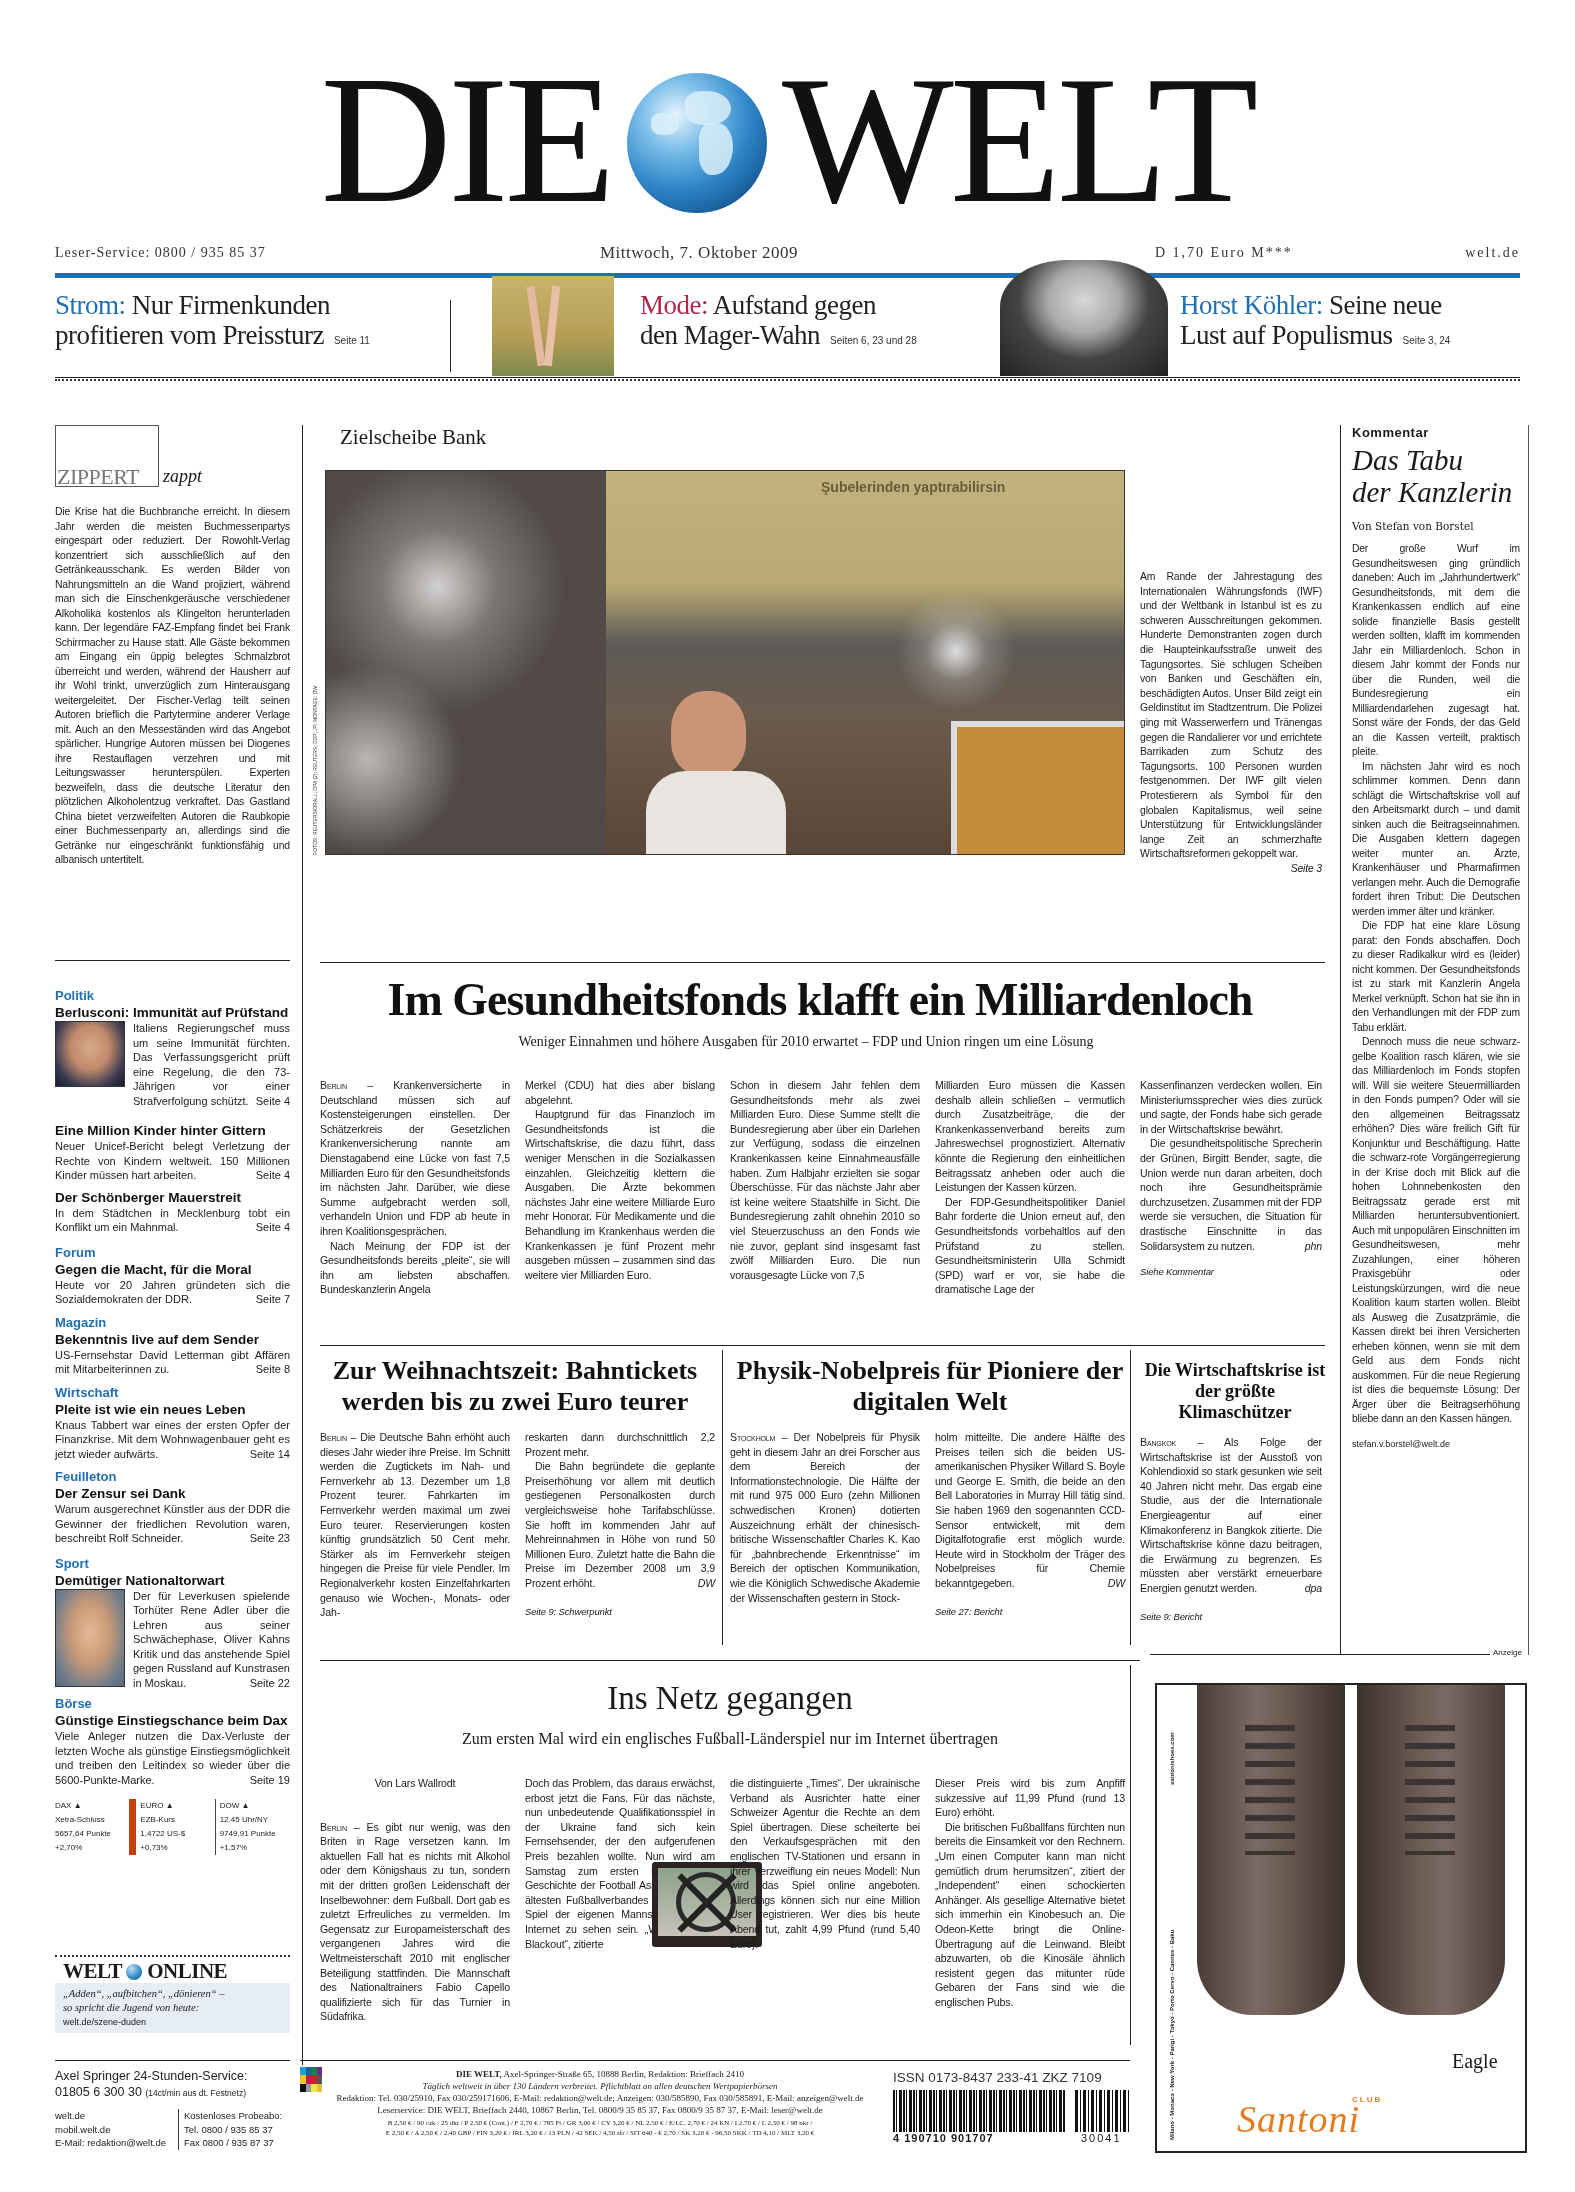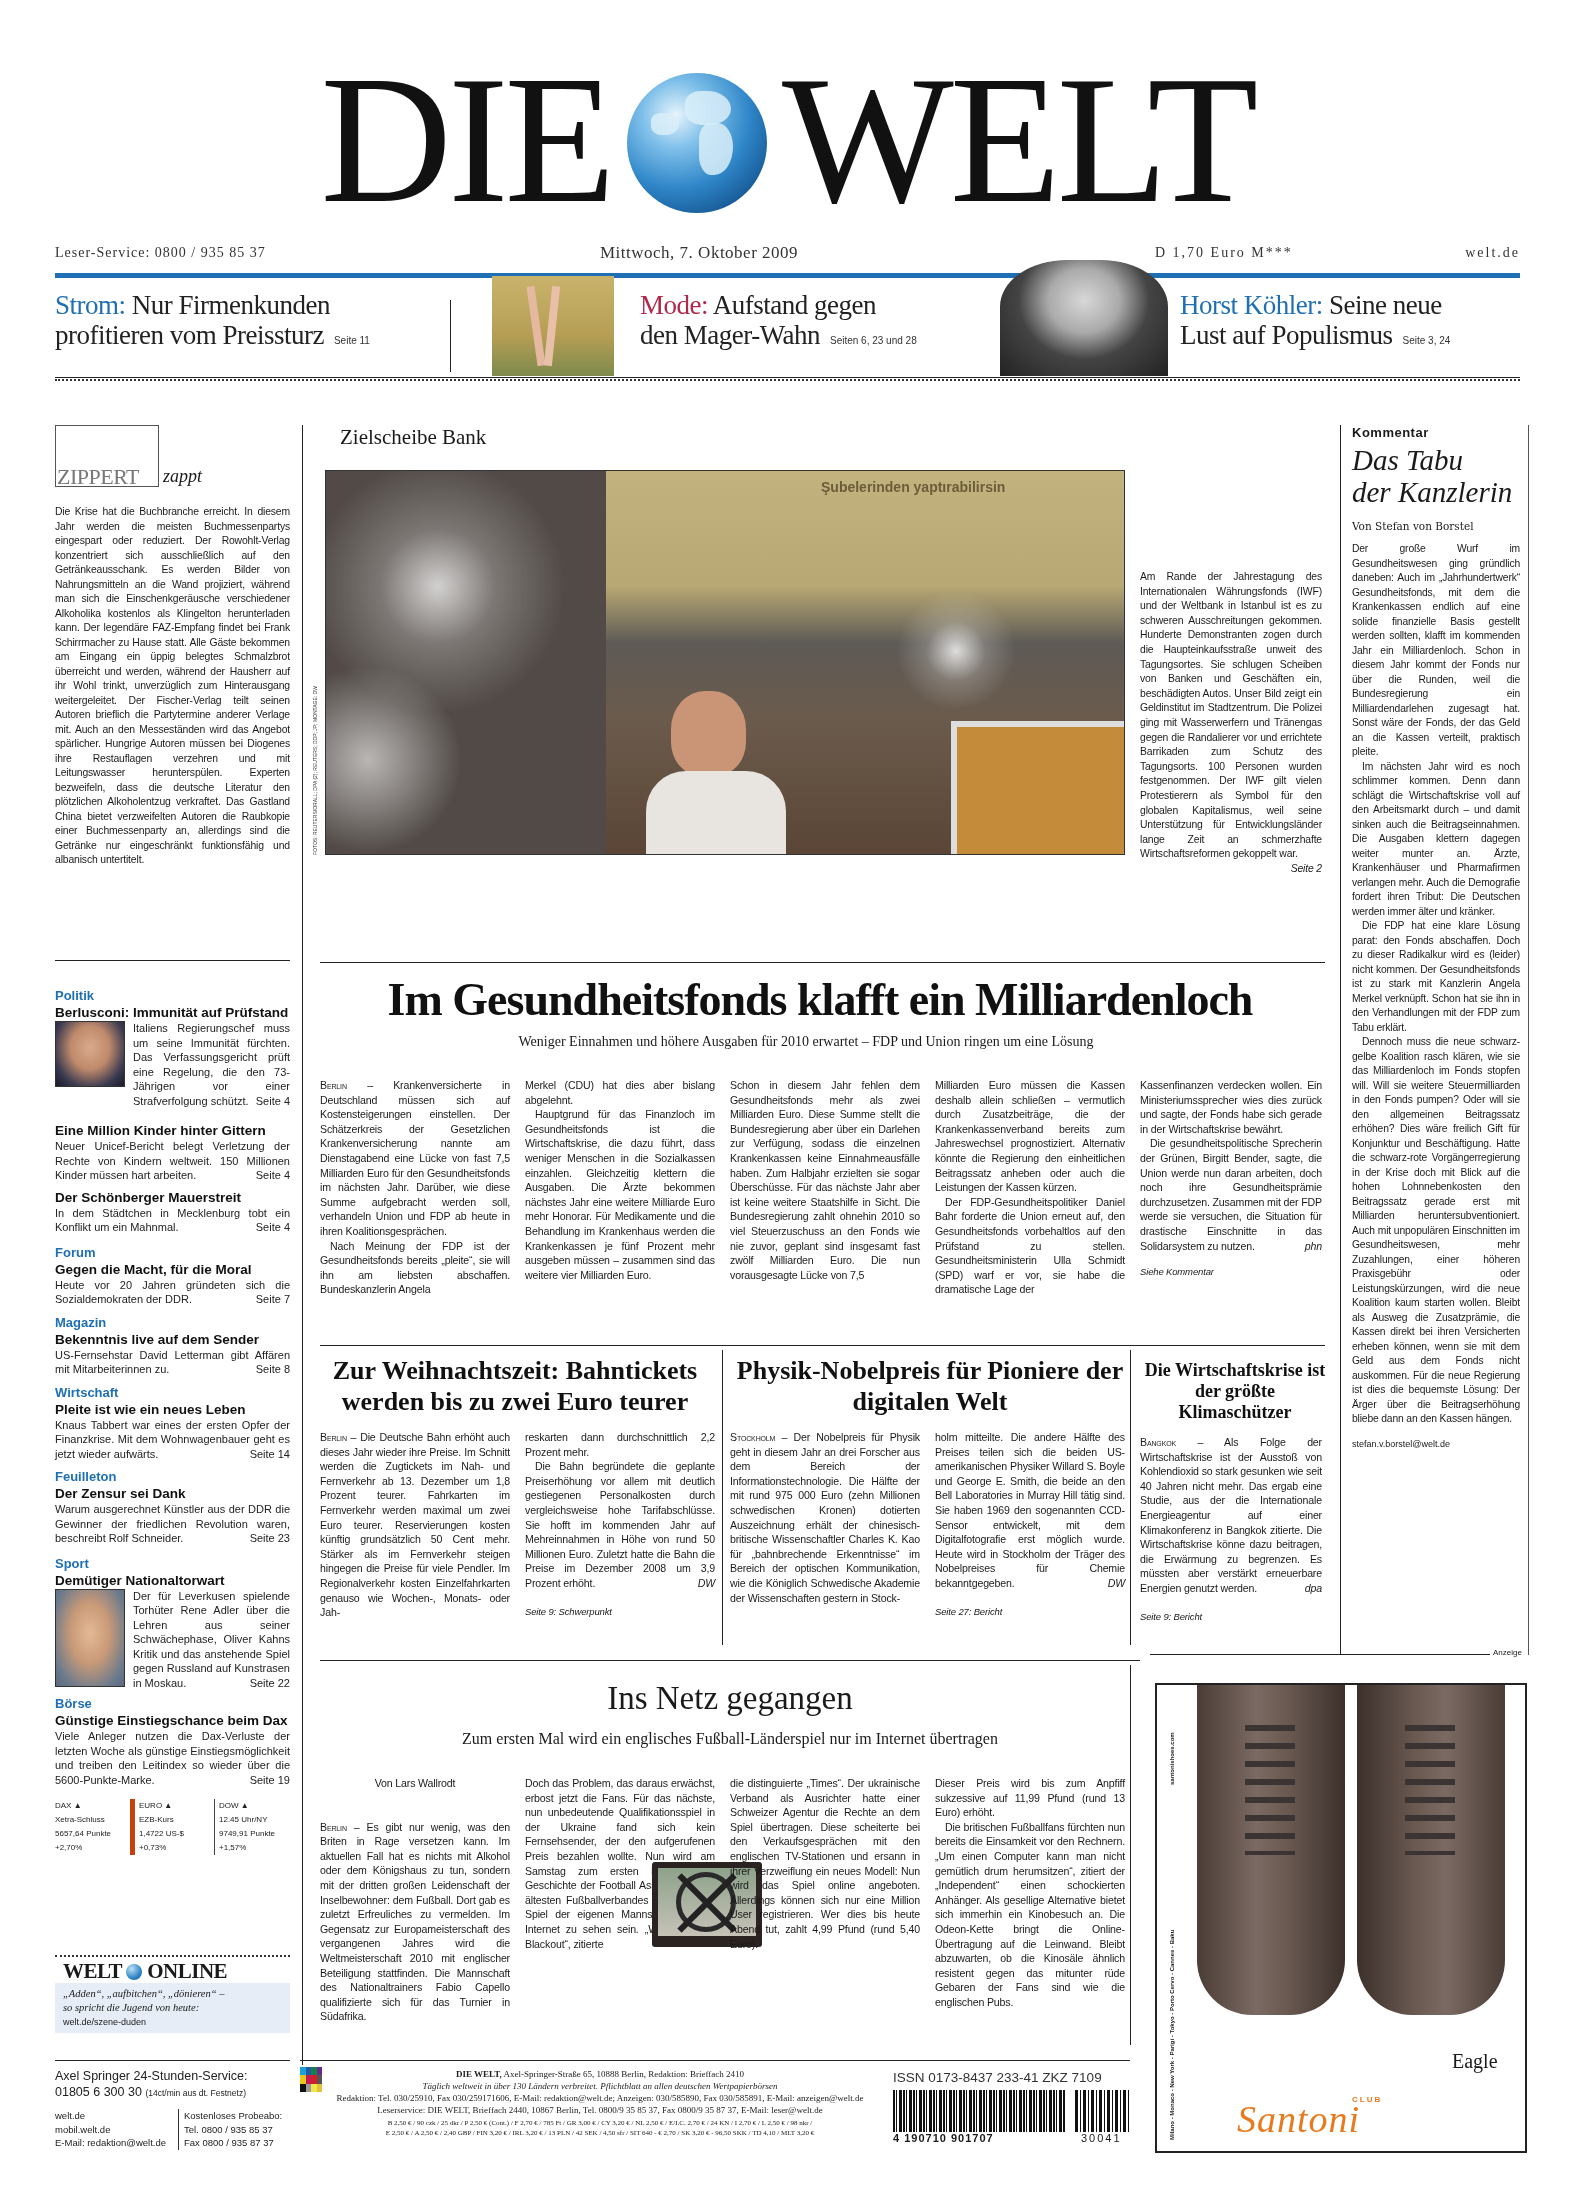--- a/index.html
+++ b/index.html
@@ -135,21 +135,21 @@
       <div class="photo" style="width:70px;height:98px;flex:none;background:radial-gradient(ellipse at 50% 45%,#e4b896 0%,#c99a78 40%,#6a7a8c 80%,#5a6a7c 100%)"></div>
       <div class="sec-tx" style="flex:1"><span>Der für Leverkusen spielende Torhüter Rene Adler über die Lehren aus seiner Schwächephase, Oliver Kahns Kritik und das anstehende Spiel gegen Russland auf Kunstrasen in Moskau.</span> <span class="seite">Seite 22</span></div>
     </div>
   </div>
   <div style="margin-bottom:12px">
     <div class="sec-kw">Börse</div>
     <div class="sec-hd">Günstige Einstiegschance beim Dax</div>
     <div class="sec-tx"><span>Viele Anleger nutzen die Dax-Verluste der letzten Woche als günstige Einstiegsmöglichkeit und treiben den Leitindex so wieder über die 5600-Punkte-Marke.</span> <span class="seite">Seite 19</span></div>
   </div>
   <div style="display:flex;font-family:'Liberation Sans',sans-serif;font-size:8px;line-height:14px;color:#222">
-    <div style="flex:1;padding-right:4px;border-right:5px solid #c2410c">
+    <div style="flex:1;padding-right:4px;border-right:7px solid #c2410c">
       <div><span>DAX</span> <span>▲</span></div>
       <div>Xetra-Schluss</div>
       <div>5657,64 Punkte</div>
       <div>+2,70%</div>
     </div>
     <div style="flex:1;padding:0 4px;border-right:1px solid #444">
       <div><span>EURO</span> <span>▲</span></div>
       <div>EZB-Kurs</div>
       <div>1,4722 US-$</div>
       <div>+0,73%</div>
@@ -203,21 +203,21 @@
   <div class="abs" style="left:0;top:0;width:280px;height:385px;background:radial-gradient(circle at 40% 30%,rgba(255,255,255,.75) 0%,rgba(255,255,255,.25) 18%,transparent 40%),radial-gradient(circle at 15% 75%,rgba(255,255,255,.6) 0%,transparent 25%),#514a46"></div>
   <div class="abs" style="left:560px;top:110px;width:140px;height:140px;background:radial-gradient(circle,rgba(255,255,255,.8) 0%,rgba(255,255,255,.2) 30%,transparent 60%)"></div>
   <div class="abs sans" style="left:495px;top:8px;font-weight:bold;font-size:14px;color:#6b5c3a">Şubelerinden yaptırabilirsin</div>
   <div class="abs" style="left:345px;top:220px;width:75px;height:85px;border-radius:45% 45% 40% 40%;background:#c99576"></div>
   <div class="abs" style="left:320px;top:300px;width:140px;height:90px;border-radius:40px 40px 0 0;background:#e8e4e0"></div>
   <div class="abs" style="left:625px;top:250px;width:180px;height:140px;border:6px solid #ddd;background:#c48c3a"></div>
 </div>
 <div class="abs sans" style="left:312px;top:855px;font-size:5px;color:#333;transform:rotate(-90deg);transform-origin:left top;white-space:nowrap">FOTOS: REUTERS/ORALL; DPA (2); REUTERS; DDP; JP; MONTAGE: DW</div>
 <div class="abs body-text" style="left:1140px;top:570px;width:182px;font-size:10.4px;line-height:14.6px">
   <span>Am Rande der Jahrestagung des Internationalen Währungsfonds (IWF) und der Weltbank in Istanbul ist es zu schweren Ausschreitungen gekommen. Hunderte Demonstranten zogen durch die Haupteinkaufsstraße unweit des Tagungsortes. Sie schlugen Scheiben von Banken und Geschäften ein, beschädigten Autos. Unser Bild zeigt ein Geldinstitut im Stadtzentrum. Die Polizei ging mit Wasserwerfern und Tränengas gegen die Randalierer vor und errichtete Barrikaden zum Schutz des Tagungsorts. 100 Personen wurden festgenommen. Der IWF gilt vielen Protestierern als Symbol für den globalen Kapitalismus, weil seine Unterstützung für Entwicklungsländer lange Zeit an schmerzhafte Wirtschaftsreformen gekoppelt war.</span>
-  <span style="font-style:italic;float:right">Seite 2</span>
+  <span style="font-style:italic;float:right">Seite 3</span>
 </div>
 
 <div class="hrule" style="left:320px;top:962px;width:1005px"></div>
 
 <div class="abs hd-serif" style="left:310px;top:975px;width:1020px;font-size:46px;line-height:50px;letter-spacing:-1px">Im Gesundheitsfonds klafft ein Milliardenloch</div>
 <div class="abs serif" style="left:296px;top:1030px;width:1020px;text-align:center;font-size:14px;line-height:24px">Weniger Einnahmen und höhere Ausgaben für 2010 erwartet – FDP und Union ringen um eine Lösung</div>
 <div class="abs body-text" style="left:320px;top:1078px;width:190px"><span class="dateline">Berlin</span> <span class="split">– Krankenversicherte in Deutschland müssen sich auf Kostensteigerungen einstellen. Der Schätzerkreis der Gesetzlichen Krankenversicherung nannte am Dienstagabend eine Lücke von fast 7,5 Milliarden Euro für den Gesundheitsfonds im nächsten Jahr. Darüber, wie diese Summe aufgebracht werden soll, verhandeln Union und FDP ab heute in ihren Koalitionsgesprächen.<span style="display: block; height: 0px;"></span><span style="display: inline-block; width: 10px;"></span>Nach Meinung der FDP ist der Gesundheitsfonds bereits „pleite“, sie will ihn am liebsten abschaffen. Bundeskanzlerin Angela</span></div>
 <div class="abs body-text" style="left:525px;top:1078px;width:190px"><span class="split">Merkel (CDU) hat dies aber bislang abgelehnt.<span style="display: block; height: 0px;"></span><span style="display: inline-block; width: 10px;"></span>Hauptgrund für das Finanzloch im Gesundheitsfonds ist die Wirtschaftskrise, die dazu führt, dass weniger Menschen in die Sozialkassen einzahlen. Gleichzeitig klettern die Ausgaben. Die Ärzte bekommen nächstes Jahr eine weitere Milliarde Euro mehr Honorar. Für Medikamente und die Behandlung im Krankenhaus werden die Krankenkassen je fünf Prozent mehr ausgeben müssen – zusammen sind das weitere vier Milliarden Euro.</span></div>
 <div class="abs body-text" style="left:730px;top:1078px;width:190px"><span class="split">Schon in diesem Jahr fehlen dem Gesundheitsfonds mehr als zwei Milliarden Euro. Diese Summe stellt die Bundesregierung aber über ein Darlehen zur Verfügung, sodass die einzelnen Krankenkassen keine Einnahmeausfälle haben. Zum Halbjahr erzielten sie sogar Überschüsse. Für das nächste Jahr aber ist keine weitere Staatshilfe in Sicht. Die Bundesregierung zahlt ohnehin 2010 so viel Steuerzuschuss an den Fonds wie nie zuvor, geplant sind insgesamt fast zwölf Milliarden Euro. Die nun vorausgesagte Lücke von 7,5</span></div>
 <div class="abs body-text" style="left:935px;top:1078px;width:190px"><span class="split">Milliarden Euro müssen die Kassen deshalb allein schließen – vermutlich durch Zusatzbeiträge, die der Krankenkassenverband bereits zum Jahreswechsel prognostiziert. Alternativ könnte die Regierung den einheitlichen Beitragssatz anheben oder auch die Leistungen der Kassen kürzen.<span style="display: block; height: 0px;"></span><span style="display: inline-block; width: 10px;"></span>Der FDP-Gesundheitspolitiker Daniel Bahr forderte die Union erneut auf, den Gesundheitsfonds vorbehaltlos auf den Prüfstand zu stellen. Gesundheitsministerin Ulla Schmidt (SPD) warf er vor, sie habe die dramatische Lage der</span></div>

